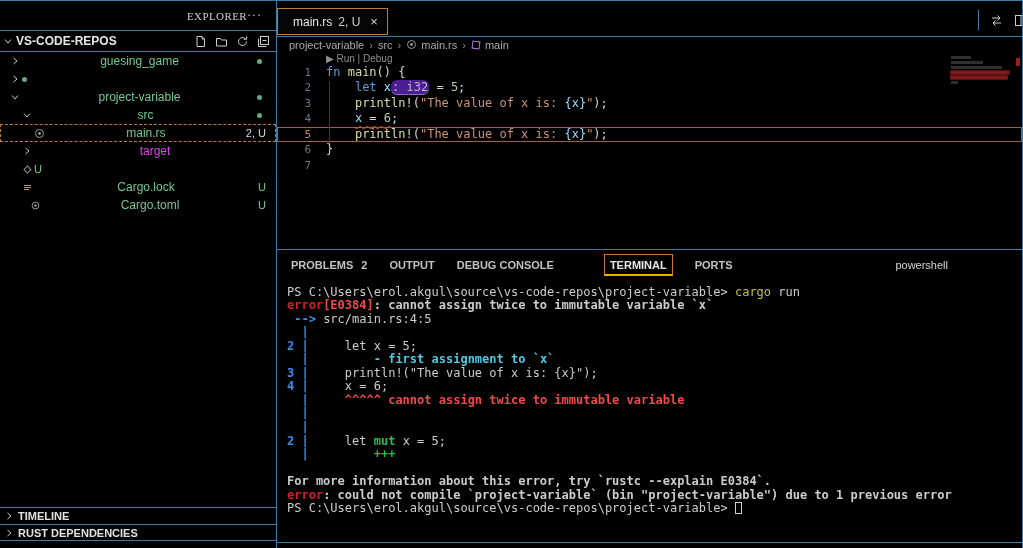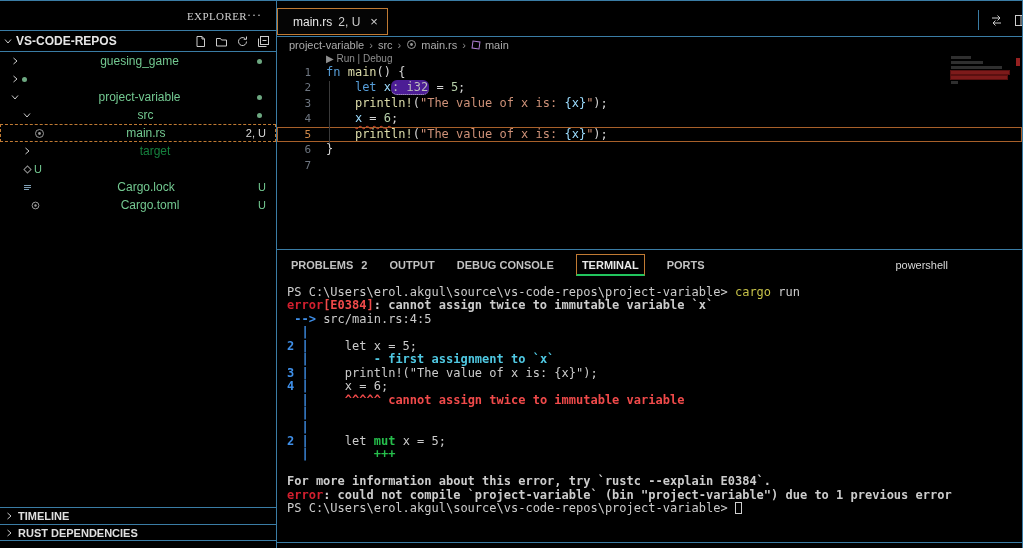--- a/index.html
+++ b/index.html
@@ -25,21 +25,21 @@
   .section-title{font-weight:bold;font-size:12px;color:#e6e6e6;flex:1;}
   .sec-icons{display:flex;gap:8px;align-items:center;}
   .sec-icons .ic{cursor:pointer;display:flex;}
   .tree{font-size:12px;text-align:center;}
   .trow{height:18px;display:flex;align-items:center;cursor:pointer;position:relative;}
   .trow .chev{width:14px;display:flex;justify-content:center;}
   .trow .ficon{width:14px;display:flex;justify-content:center;align-items:center;}
   .trow .lbl{flex:1;white-space:nowrap;overflow:hidden;}
   .trow .badge{margin-right:10px;font-size:11px;}
   .lbl.green{color:#73c991;}
-  .lbl.grey{color:#15803d;}
+  .lbl.grey{color:#d946ef;}
   .badge.green{color:#73c991;}
   .badge.white{color:#d8d8d8;}
   .dot{width:5px;height:5px;border-radius:50%;background:#6da881;margin-right:14px;}
   .trow.selected{outline:1px dashed var(--focus);outline-offset:-1px;}
   .side-spacer{flex:1;}
   .bottom-sec{height:17px;display:flex;align-items:center;gap:4px;padding-left:4px;
               border-top:1px solid var(--bd);font-size:11px;font-weight:bold;color:#e0e0e0;cursor:pointer;}
   .bottom-sec:last-child{border-bottom:1px solid var(--bd);}
   .side-foot{height:7px;}
   
@@ -75,21 +75,21 @@
             border-bottom:1px dotted #c8c8c8;}
   .sq{text-decoration:underline wavy #e0482e 1px;text-underline-offset:3px;}
   .minimap{position:absolute;top:3px;right:13px;width:58px;}
   .mm-row{height:3px;margin-bottom:2px;background:#2f2f2f;}
   .mm-row.err{background:#7d1a1a;box-shadow:0 0 0 1px #5a1010;}
   .mm-ruler{position:absolute;top:5px;right:2px;width:4px;height:8px;background:#952020;}
   
   .panel{border-top:1px solid var(--bd);height:300px;display:flex;flex-direction:column;}
   .panel-tabs{height:31px;display:flex;align-items:center;padding:0 8px 0 14px;gap:22px;}
   .ptab{font-size:11px;font-weight:bold;color:#c2c2c2;cursor:pointer;display:flex;gap:8px;align-items:center;}
-  .ptab.active{border:1px solid var(--focus);border-bottom:2px solid #22c55e;padding:4px 5px 3px 5px;color:#e8e8e8;}
+  .ptab.active{border:1px solid var(--focus);border-bottom:2px solid #eab308;padding:4px 5px 3px 5px;color:#e8e8e8;margin-left:28px;}
   .ptab-badge{font-weight:bold;}
   .panel-right{margin-left:auto;display:flex;align-items:center;gap:11px;}
   .shell-item{display:flex;align-items:center;gap:5px;font-size:11px;color:#d8d8d8;cursor:pointer;}
   .panel-right .ic{cursor:pointer;display:flex;}
   .terminal{flex:1;padding:5px 0 0 10px;font-family:"DejaVu Sans Mono","Liberation Mono",monospace;
             font-size:12px;line-height:13.55px;border-bottom:1px solid var(--bd);overflow:hidden;cursor:text;}
   .tline{white-space:pre;}
   .tg-d{color:#cccccc}.tg-y{color:#c5c048}.tg-g{color:#26bf4c}.tg-r{color:#d21f2e}
   .tg-rb{color:#f04a4a}.tg-b{color:#3f8fe8}.tg-c{color:#4fc8e2}
   .bold{font-weight:bold;}

